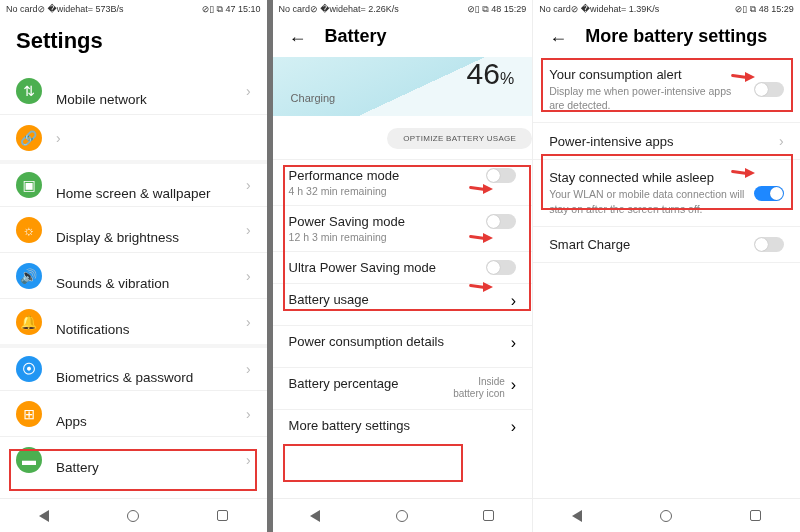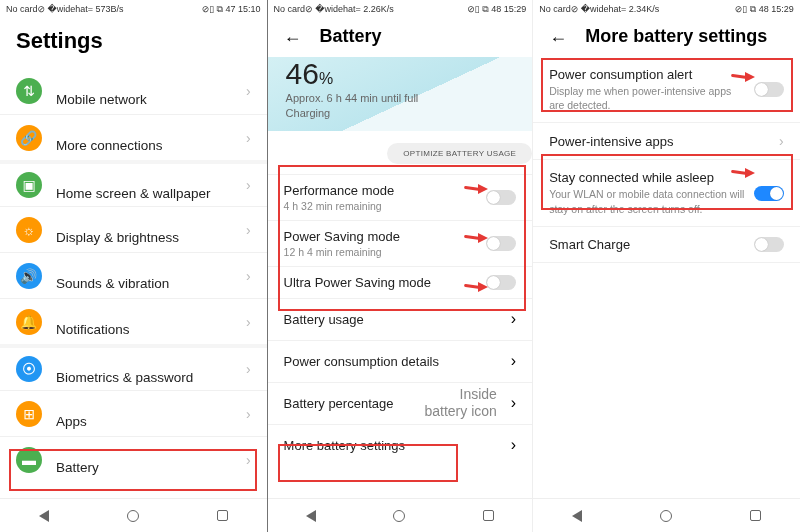--- a/index.html
+++ b/index.html
@@ -1,19 +1,19 @@
 <!DOCTYPE html>
 <html><head>
 <meta charset="utf-8">
 <style>
   * { box-sizing: border-box; margin: 0; padding: 0; }
   body { font-family: -apple-system, Helvetica, Arial, sans-serif; background: #fff; width: 800px; height: 532px; overflow: hidden; }
   .container { display: flex; width: 800px; height: 532px; }
   .screen { width: 266.6px; height: 532px; background: #fff; display: flex; flex-direction: column; position: relative; }
-  .screen:nth-child(2) { border-left: 1px solid #737373; border-right: 1px solid #eee; }
+  .screen:nth-child(2) { border-left: 6px solid #737373; border-right: 1px solid #eee; }
 
   
   .status-bar { height: 18px; display: flex; justify-content: space-between; align-items: center; padding: 0 6px; font-size: 9px; color: #333; }
   .status-bar .left, .status-bar .right { display: flex; align-items: center; gap: 4px; }
 
   
   .header-big { font-size: 22px; font-weight: 700; padding: 10px 16px 14px; color: #000; }
   .header-back { display: flex; align-items: center; gap: 18px; padding: 8px 16px 10px; }
   .header-back .arrow { font-size: 18px; font-weight: 700; color: #000; }
   .header-back .title { font-size: 18px; font-weight: 700; color: #000; }
@@ -31,33 +31,33 @@
   .ico-home   { background: #4caf50; }
   .ico-disp   { background: #ff9800; }
   .ico-sound  { background: #2196f3; }
   .ico-notif  { background: #ff9800; }
   .ico-bio    { background: #2196f3; }
   .ico-apps   { background: #ff9800; }
   .ico-batt   { background: #4caf50; }
 
   
   .batt-hero { background: linear-gradient(155deg,#d4f0f4 0%, #bde6ee 55%, #eef8fa 55%); padding: 0 18px 10px; color: #333; position: relative; }
-  .batt-pct { font-size: 30px; font-weight: 300; color: #222; }
+  .batt-pct { font-size: 30px; font-weight: 300; color: #222; text-align: right; }
   .batt-pct .pct { font-size: 16px; }
   .batt-sub { font-size: 11px; color: #666; line-height: 1.35; }
   .optimize-wrap { display: flex; justify-content: flex-end; padding: 12px 0 10px; background: #fff; }
   .optimize-btn { background: #efefef; border-radius: 14px; padding: 6px 16px; font-size: 8px; letter-spacing: 0.3px; color: #555; }
 
-  .mode-row, .plain-row { padding: 8px 16px; border-top: 1px solid #f0f0f0; display: flex; align-items: center; }
+  .mode-row, .plain-row { padding: 8px 16px; border-top: 1px solid #f0f0f0; display: flex; }
   .mode-row .txt, .plain-row .txt { flex: 1; }
   .mode-row .t1 { font-size: 13px; color: #222; }
   .mode-row .t2 { font-size: 10.5px; color: #888; margin-top: 2px; }
   .plain-row { height: 42px; }
   .plain-row .t1 { font-size: 13px; color: #222; }
-  .plain-row .rval { font-size: 14px; color: #888; text-align: right; line-height: 1.2; margin-right: 14px; }
+  .plain-row .rval { font-size: 10px; color: #888; text-align: right; line-height: 1.2; margin-right: 6px; }
 
   .toggle { width: 30px; height: 15px; background: #ddd; border-radius: 8px; position: relative; flex-shrink: 0; }
   .toggle::after { content: ""; position: absolute; width: 13px; height: 13px; background: #fff; border-radius: 50%; top: 1px; left: 1px; box-shadow: 0 0 1px rgba(0,0,0,0.3); }
   .toggle.on { background: #1e88ff; }
   .toggle.on::after { left: 16px; }
 
   
   .m-row { padding: 10px 16px; border-bottom: 1px solid #f0f0f0; display: flex; align-items: center; position: relative; }
   .m-row .txt { flex: 1; padding-right: 8px; }
   .m-row .t1 { font-size: 13px; color: #222; }
@@ -91,21 +91,20 @@
     </div>
     <div class="header-big">Settings</div>
     <div id="s1-list">
         <div class="list-row first">
           <div class="icon ico-mobile">⇅</div>
           <div class="label">Mobile network</div>
           <div class="chev">›</div>
         </div>
         <div class="list-row">
           <div class="icon ico-conn">🔗</div>
-          <div class="label">More connections</div>
           <div class="chev">›</div>
         </div>
         <div class="list-row sect">
           <div class="icon ico-home">▣</div>
           <div class="label">Home screen &amp; wallpaper</div>
           <div class="chev">›</div>
         </div>
         <div class="list-row">
           <div class="icon ico-disp">☼</div>
           <div class="label">Display &amp; brightness</div>
@@ -158,39 +157,38 @@
       <span class="left">No card⊘  �widehat= 2.26K/s</span>
       <span class="right">⊘▯ ⧉  48  15:29</span>
     </div>
     <div class="header-back">
       <span class="arrow">←</span>
       <span class="title">Battery</span>
     </div>
     <div class="batt-hero">
       <div class="batt-pct"><span>46</span><span class="pct">%</span></div>
       <div class="batt-sub">
-        <div>Approx. 6 h 44 min until full</div>
           <div>Charging</div>
       </div>
     </div>
     <div class="optimize-wrap">
       <div class="optimize-btn">OPTIMIZE BATTERY USAGE</div>
     </div>
     <div id="s2-modes" style="position:relative;">
         <div class="mode-row">
           <div class="txt">
             <div class="t1">Performance mode</div>
             <div class="t2">4 h 32 min remaining</div>
           </div>
           <div class="toggle"></div>
         </div>
         <div class="mode-row">
           <div class="txt">
             <div class="t1">Power Saving mode</div>
-            <div class="t2">12 h 4 min remaining</div>
+            <div class="t2">12 h 3 min remaining</div>
           </div>
           <div class="toggle"></div>
         </div>
         <div class="mode-row">
           <div class="txt">
             <div class="t1">Ultra Power Saving mode</div>
           </div>
           <div class="toggle"></div>
         </div>
       </div>
@@ -237,31 +235,31 @@
           <div class="circ"></div>
         </div>
       <div>
           <div class="sq"></div>
         </div>
     </div>
   </div>
 
   <div class="screen">
     <div class="status-bar">
-      <span class="left">No card⊘  �widehat= 2.34K/s</span>
+      <span class="left">No card⊘  �widehat= 1.39K/s</span>
       <span class="right">⊘▯ ⧉  48  15:29</span>
     </div>
     <div class="header-back">
       <span class="arrow">←</span>
       <span class="title">More battery settings</span>
     </div>
     <div id="s3-rows">
         <div class="m-row">
           <div class="txt">
-            <div class="t1">Power consumption alert</div>
+            <div class="t1">Your consumption alert</div>
             <div class="t2">Display me when power-intensive apps are detected.</div>
           </div>
           <div class="toggle"></div>
         </div>
         <div class="m-row">
           <div class="txt">
             <div class="t1">Power-intensive apps</div>
           </div>
           <div class="chev">›</div>
         </div>

